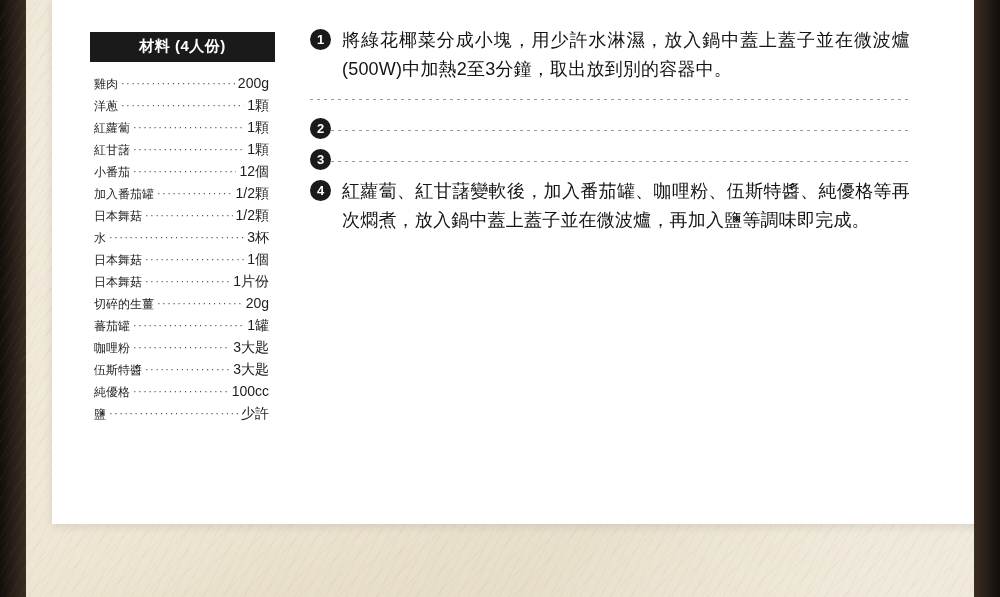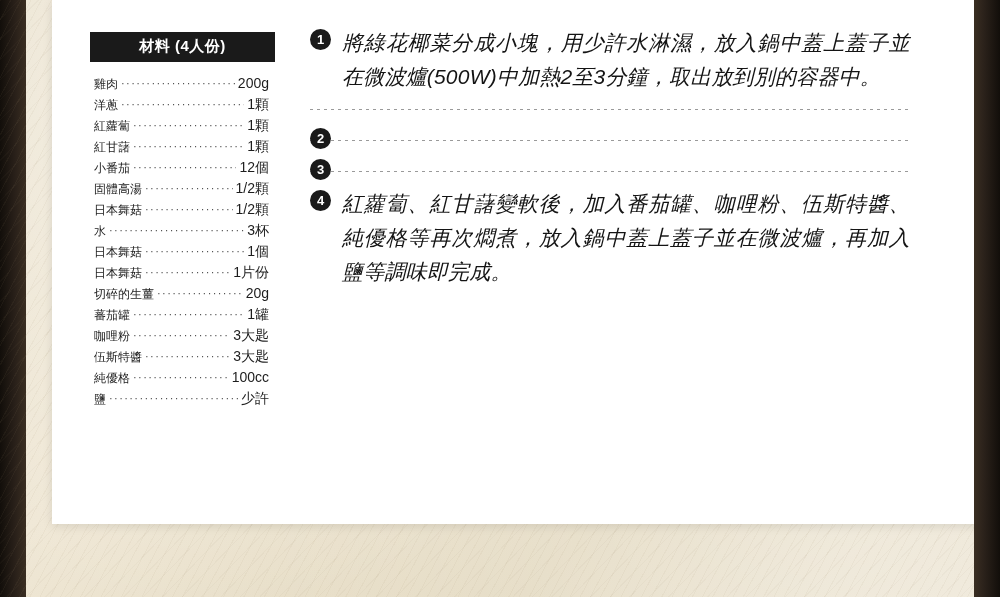--- a/index.html
+++ b/index.html
@@ -78,20 +78,21 @@
     list-style: none;
   }
   #ing-list li {
     display: flex;
     align-items: baseline;
     font-size: 12px;
     color: #1d1d1d;
     line-height: 1.0;
     margin-bottom: 7px;
     white-space: nowrap;
+    margin-top: 8px;
   }
   #ing-list .nm { flex: 0 0 auto; }
   #ing-list .dots {
     flex: 1 1 auto;
     margin: 0 3px;
     overflow: hidden;
     white-space: nowrap;
     color: #4a4a4a;
     font-size: 11px;
     letter-spacing: 1.4px;
@@ -127,26 +128,25 @@
     height: 21px;
     border-radius: 50%;
     background: #1a1a1a;
     color: #ffffff;
     font-size: 13px;
     font-weight: bold;
     line-height: 21px;
     text-align: center;
   }
   .step-text {
-    font-size: 21px;
+    font-size: 18px;
     line-height: 1.62;
     color: #141414;
     letter-spacing: 0.2px;
     text-align: justify;
-    font-style: italic;
   }
 </style>
 </head>
 <body>
 
 <div id="page">
   <div class="texture"></div>
 
   <div id="card">
 
@@ -172,21 +172,21 @@
           <span class="nm">紅甘藷</span>
           <span class="dots">················································</span>
           <span class="amt">1顆</span>
         </li>
         <li>
           <span class="nm">小番茄</span>
           <span class="dots">················································</span>
           <span class="amt">12個</span>
         </li>
         <li>
-          <span class="nm">固體高湯</span>
+          <span class="nm">加入番茄罐</span>
           <span class="dots">················································</span>
           <span class="amt">1/2顆</span>
         </li>
         <li>
           <span class="nm">日本舞菇</span>
           <span class="dots">················································</span>
           <span class="amt">1/2顆</span>
         </li>
         <li>
           <span class="nm">水</span>

